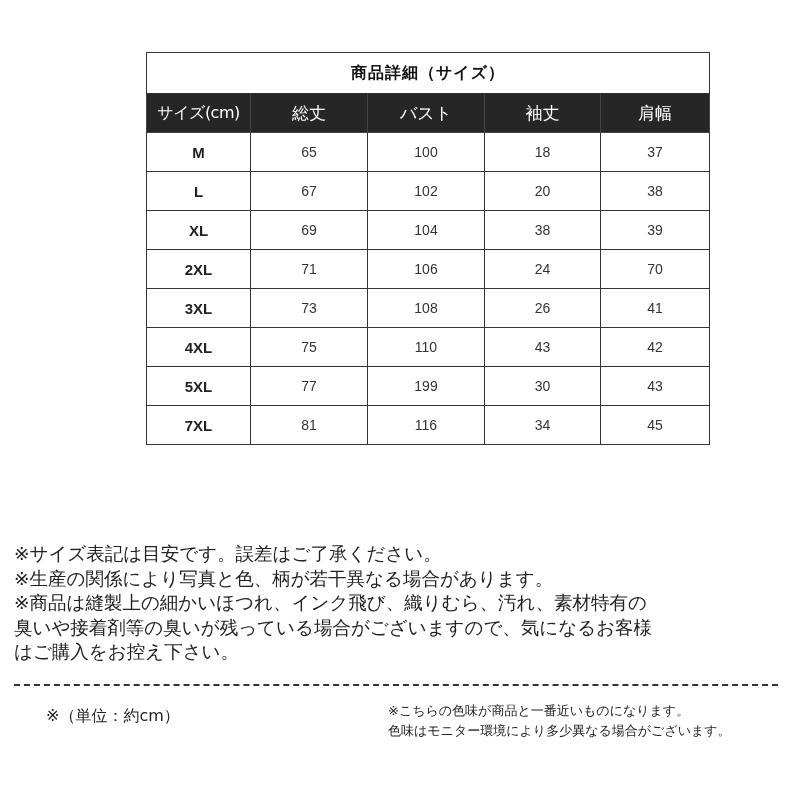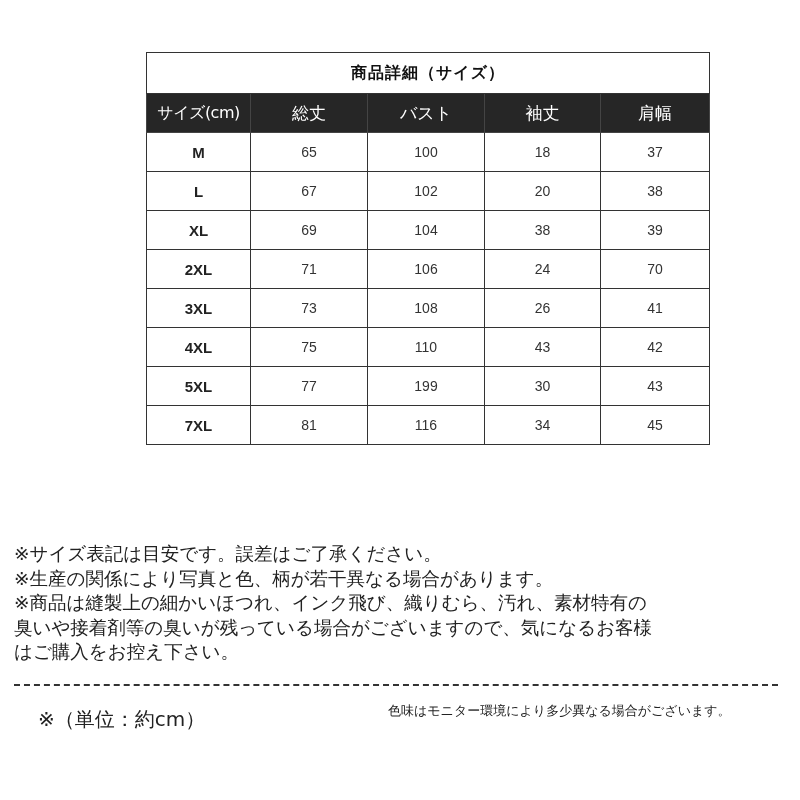--- a/index.html
+++ b/index.html
@@ -28,21 +28,21 @@
     font-family: "Liberation Sans", sans-serif; }
   .data-row td.num { font-family: "Liberation Sans", sans-serif; }
 
   .notes { position: absolute; left: 14px; top: 542px; width: 790px;
            font-size: 18.5px; line-height: 24.5px; color: #222; white-space: nowrap; }
   .notes div { margin: 0; }
 
   .divider { position: absolute; left: 14px; top: 684px; width: 764px;
              border-top: 2px dashed #333; height: 0; }
 
-  .unit { position: absolute; left: 38px; top: 706px; font-size: 20px; color: #222; white-space: nowrap; }
+  .unit { position: absolute; left: 46px; top: 706px; font-size: 16px; color: #222; white-space: nowrap; }
 
   .color-note { position: absolute; left: 388px; top: 701px; font-size: 13px;
                 line-height: 20px; color: #222; white-space: nowrap; }
 </style>
 </head>
 <body>
 
 <table class="size-table">
   <colgroup>
     <col style="width:104px">
@@ -129,14 +129,15 @@
   <div>※商品は縫製上の細かいほつれ、インク飛び、織りむら、汚れ、素材特有の</div>
   <div>臭いや接着剤等の臭いが残っている場合がございますので、気になるお客様</div>
   <div>はご購入をお控え下さい。</div>
 </div>
 
 <div class="divider"></div>
 
 <div class="unit">※（単位：約cm）</div>
 
 <div class="color-note">
+  <div>※こちらの色味が商品と一番近いものになります。</div>
   <div>色味はモニター環境により多少異なる場合がございます。</div>
 </div>
 
 </body></html>

